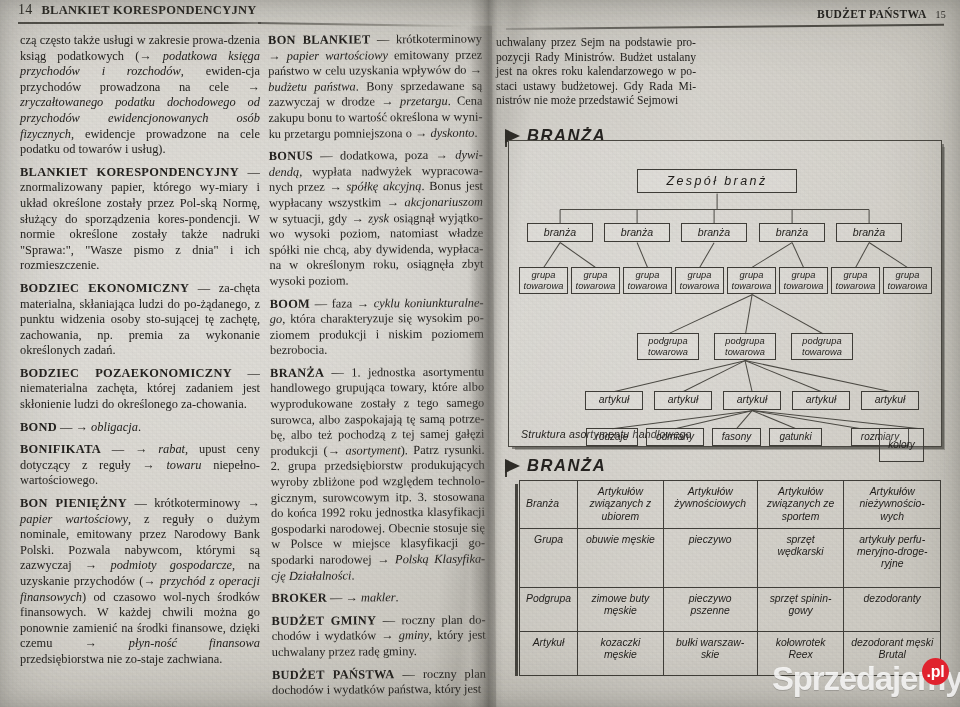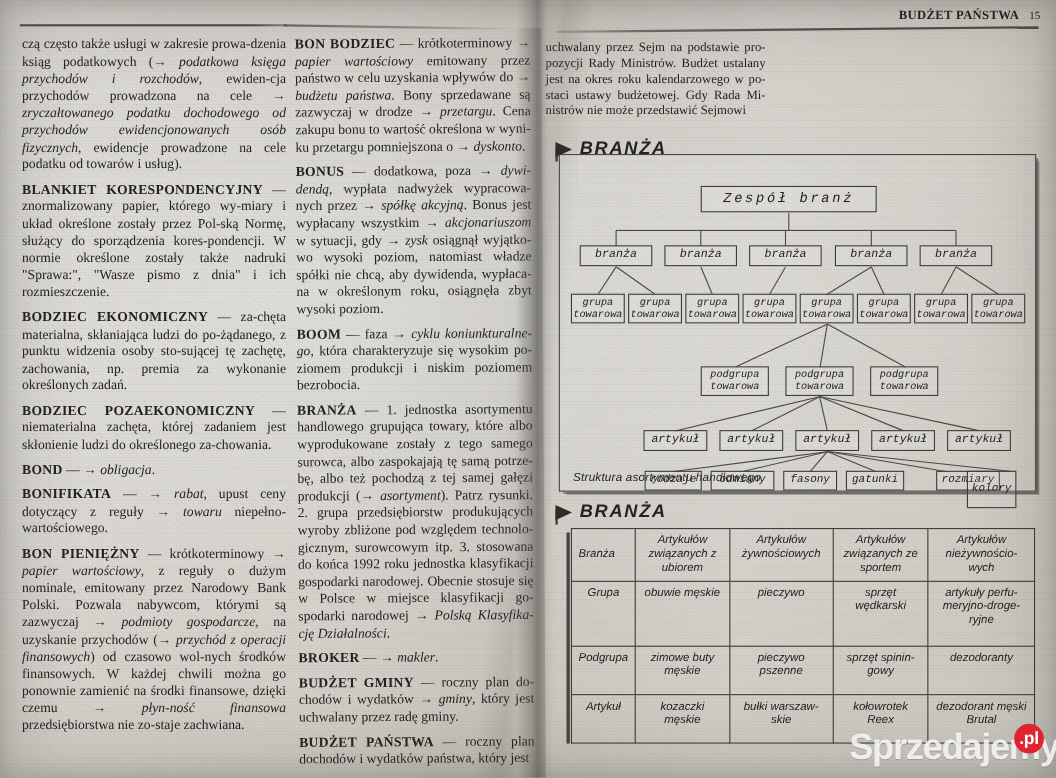--- a/index.html
+++ b/index.html
@@ -94,21 +94,21 @@
   }
   .m1 { left:505px; top:126px; }
   .m2 { left:505px; top:456px; }
   .mhook1 { position:absolute; left:505px; top:133px; width:2px; height:14px; background:#3b3933; }
   .mhook2 { position:absolute; left:505px; top:463px; width:2px; height:14px; background:#3b3933; }
 
   .node {
     position:absolute; box-sizing:border-box;
     border:1.3px solid #3e3c37;
     background:rgba(255,255,255,0.10);
-    font-family:Liberation Mono, monospace;
+    font-family:Liberation Sans, sans-serif;
     font-style:italic; font-size:9.3px; line-height:10.6px;
     color:#1f1d1a;
     display:flex; align-items:center; justify-content:center;
     text-align:center; padding:1px 2px; z-index:3;
   }
   .node.root { font-size:12.5px; letter-spacing:2.4px; font-style:italic; padding:3px 10px; }
   .node.branza { font-size:10.6px; }
   .node.art { font-size:10.4px; }
   .node.leaf { font-size:10px; }
   .lnk { position:absolute; background:#4b4943; z-index:1; transform-origin:left center; height:1.2px; }
@@ -151,39 +151,42 @@
     display:flex; align-items:center; justify-content:center;
     font-family:"Liberation Sans",sans-serif; font-weight:bold; font-size:16px;
     color:#fff; letter-spacing:-.3px;
   }
 </style>
 </head>
 <body>
 
 <div class="scan">
 
+  <div class="hdr hdr-left">
+    <span class="pg">14</span><span class="ttl">BLANKIET KORESPONDENCYJNY</span>
+  </div>
   <div class="rule rule-l"></div>
   <div class="rule rule-l2"></div>
 
   <div class="hdr hdr-right">
     <span class="ttl">BUDŻET PAŃSTWA</span><span class="pg">15</span>
   </div>
   <div class="rule rule-r"></div>
 
   <div class="col colA">
       <p>czą często także usługi w zakresie prowa‐dzenia ksiąg podatkowych (→ <i>podatkowa księga przychodów i rozchodów</i>, ewiden‐cja przychodów prowadzona na cele → <i>zryczałtowanego podatku dochodowego od przychodów ewidencjonowanych osób fizycznych</i>, ewidencje prowadzone na cele podatku od towarów i usług).</p>
       <p><span class="term">BLANKIET KORESPONDENCYJNY</span> — znormalizowany papier, którego wy‐miary i układ określone zostały przez Pol‐ską Normę, służący do sporządzenia kores‐pondencji. W normie określone zostały także nadruki "Sprawa:", "Wasze pismo z dnia" i ich rozmieszczenie.</p>
       <p><span class="term">BODZIEC EKONOMICZNY</span> — za‐chęta materialna, skłaniająca ludzi do po‐żądanego, z punktu widzenia osoby sto‐sującej tę zachętę, zachowania, np. premia za wykonanie określonych zadań.</p>
       <p><span class="term">BODZIEC POZAEKONOMICZNY</span> — niematerialna zachęta, której zadaniem jest skłonienie ludzi do określonego za‐chowania.</p>
       <p><span class="term">BOND</span> — → <i>obligacja</i>.</p>
       <p><span class="term">BONIFIKATA</span> — → <i>rabat</i>, upust ceny dotyczący z reguły → <i>towaru</i> niepełno‐wartościowego.</p>
       <p><span class="term">BON PIENIĘŻNY</span> — krótkoterminowy → <i>papier wartościowy</i>, z reguły o dużym nominale, emitowany przez Narodowy Bank Polski. Pozwala nabywcom, którymi są zazwyczaj → <i>podmioty gospodarcze</i>, na uzyskanie przychodów (→ <i>przychód z operacji finansowych</i>) od czasowo wol‐nych środków finansowych. W każdej chwili można go ponownie zamienić na środki finansowe, dzięki czemu → <i>płyn‐ność finansowa</i> przedsiębiorstwa nie zo‐staje zachwiana.</p>
     </div>
   <div class="col colB">
-      <p><span class="term">BON BODZIEC</span> — krótkoterminowy → <i>papier wartościowy</i> emitowany przez państwo w celu uzyskania wpływów do → <i>budżetu państwa</i>. Bony sprzedawane są zazwyczaj w drodze → <i>przetargu</i>. Cena zakupu bonu to wartość określona w wyni‐ku przetargu pomniejszona o → <i>dyskonto</i>.</p>
+      <p><span class="term">BON BLANKIET</span> — krótkoterminowy → <i>papier wartościowy</i> emitowany przez państwo w celu uzyskania wpływów do → <i>budżetu państwa</i>. Bony sprzedawane są zazwyczaj w drodze → <i>przetargu</i>. Cena zakupu bonu to wartość określona w wyni‐ku przetargu pomniejszona o → <i>dyskonto</i>.</p>
       <p><span class="term">BONUS</span> — dodatkowa, poza → <i>dywi‐dendą</i>, wypłata nadwyżek wypracowa‐nych przez → <i>spółkę akcyjną</i>. Bonus jest wypłacany wszystkim → <i>akcjonariuszom</i> w sytuacji, gdy → <i>zysk</i> osiągnął wyjątko‐wo wysoki poziom, natomiast władze spółki nie chcą, aby dywidenda, wypłaca‐na w określonym roku, osiągnęła zbyt wysoki poziom.</p>
       <p><span class="term">BOOM</span> — faza → <i>cyklu koniunkturalne‐go</i>, która charakteryzuje się wysokim po‐ziomem produkcji i niskim poziomem bezrobocia.</p>
       <p><span class="term">BRANŻA</span> — 1. jednostka asortymentu handlowego grupująca towary, które albo wyprodukowane zostały z tego samego surowca, albo zaspokajają tę samą potrze‐bę, albo też pochodzą z tej samej gałęzi produkcji (→ <i>asortyment</i>). Patrz rysunki. 2. grupa przedsiębiorstw produkujących wyroby zbliżone pod względem technolo‐gicznym, surowcowym itp. 3. stosowana do końca 1992 roku jednostka klasyfikacji gospodarki narodowej. Obecnie stosuje się w Polsce w miejsce klasyfikacji go‐spodarki narodowej → <i>Polską Klasyfika‐cję Działalności</i>.</p>
       <p><span class="term">BROKER</span> — → <i>makler</i>.</p>
       <p><span class="term">BUDŻET GMINY</span> — roczny plan do‐chodów i wydatków → <i>gminy</i>, który jest uchwalany przez radę gminy.</p>
       <p><span class="term">BUDŻET PAŃSTWA</span> — roczny plan dochodów i wydatków państwa, który jest</p>
     </div>
   <div class="col colC">
       <p>uchwalany przez Sejm na podstawie pro‐pozycji Rady Ministrów. Budżet ustalany jest na okres roku kalendarzowego w po‐staci ustawy budżetowej. Gdy Rada Mi‐nistrów nie może przedstawić Sejmowi</p>
     </div>

